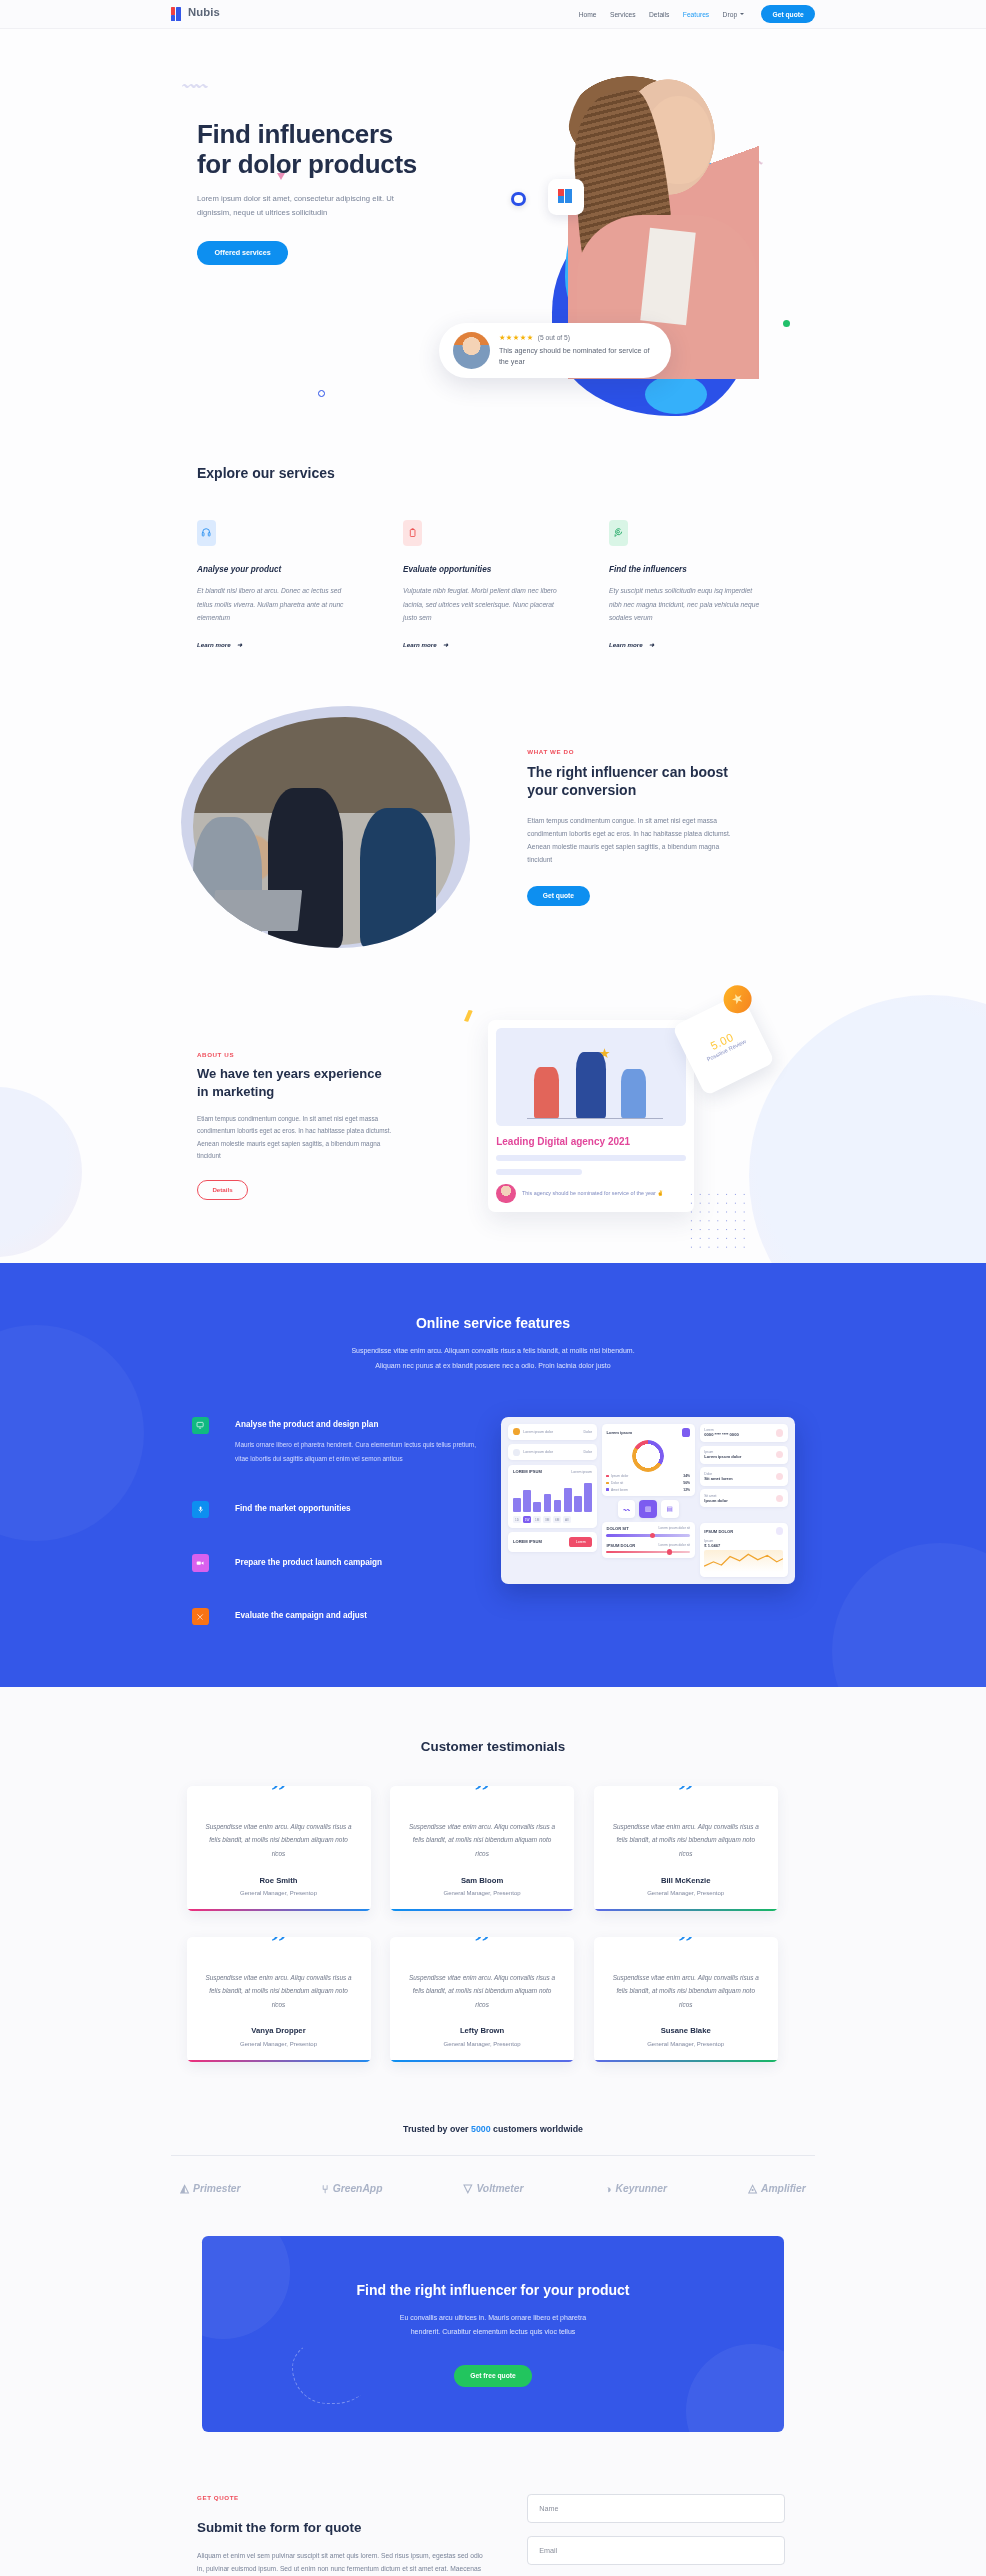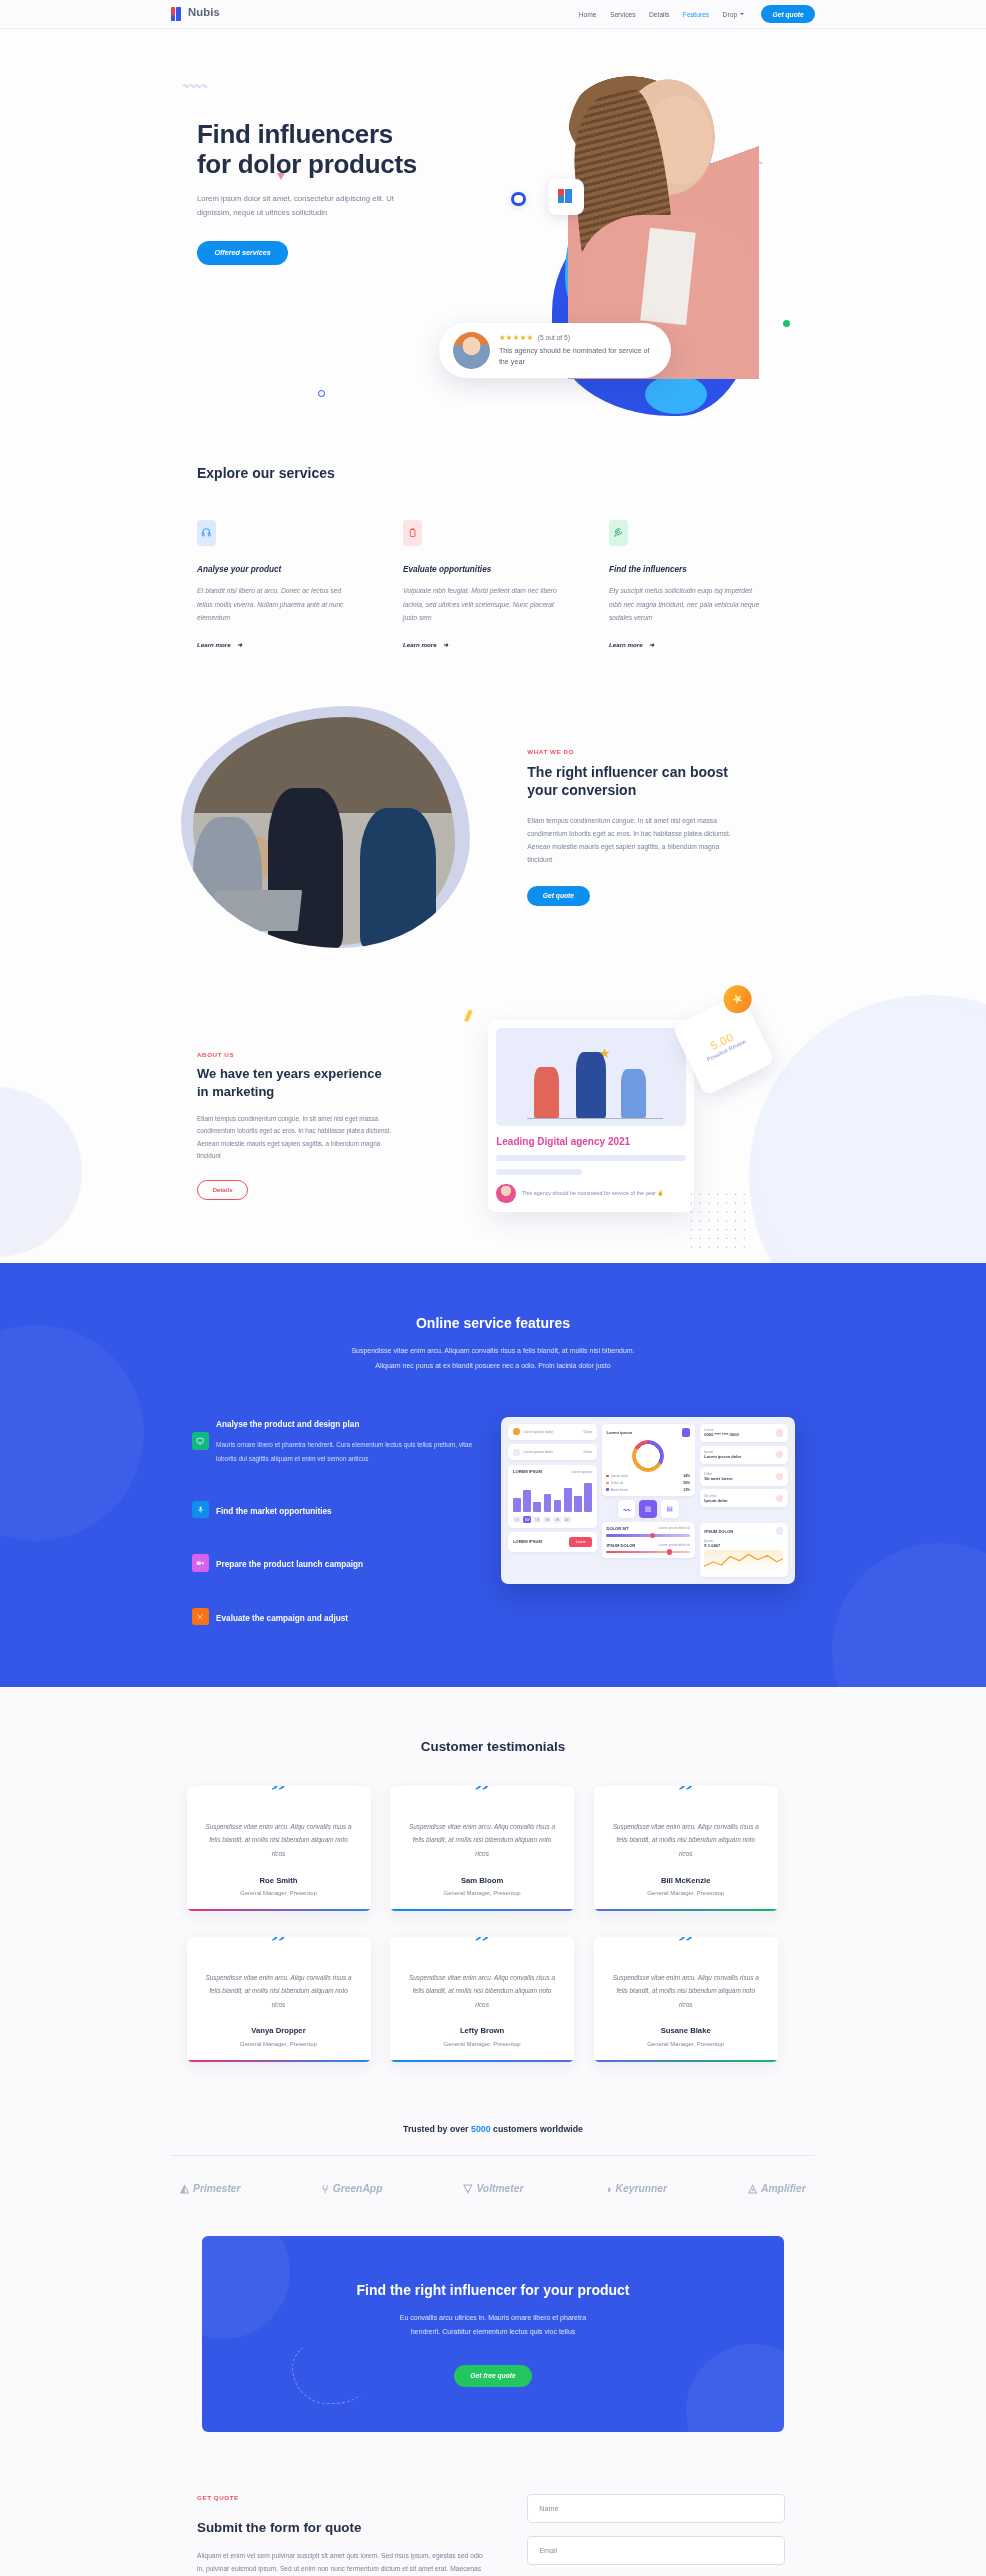--- a/index.html
+++ b/index.html
@@ -26,21 +26,21 @@
   .brand-mark i { position: absolute; display: block; }
   .brand-mark .r1 { left:0; top:1px; width:4.1px; height:7.7px; background:#f04141; border-radius:0.5px; }
   .brand-mark .r2 { left:0; top:8.8px; width:4.1px; height:5.7px; background:#3457e8; border-radius:0.5px; }
   .brand-mark .r3 { left:5.2px; top:0.5px; width:5.2px; height:14.4px; background:#3457e8; border-radius:0.5px; }
   .brand-name { font-size: 11.3px; font-weight: 700; color:#5b6577; letter-spacing:0.1px; }
   .nav-links { margin-left: auto; display: flex; align-items: center; gap: 13.4px; }
   .nav-link { font-size: 6.7px; color:#5b6577; text-decoration:none; cursor:pointer; }
   .nav-link.active { color:#1f9bf5; }
   .nav-drop { display:flex; align-items:center; gap:2.6px; font-size:6.7px; color:#5b6577; cursor:pointer; }
   .caret { width:0;height:0;border-left:2.1px solid transparent;border-right:2.1px solid transparent;border-top:2.6px solid #5b6577; }
-  .btn { border:none; cursor:pointer; font-family:inherit;font-style:italic; }
+  .btn { border:none; cursor:pointer; font-family:inherit; }
   .btn-primary {
     background:#0d8ff0; color:#fff; font-size:6.7px; font-weight:700;
     padding:5.2px 11.3px; border-radius:11.3px; margin-left:4.1px;
   }
 
   
   .hero { position: relative; height: 420px; width: 100%; }
   .hero-inner { width: 644px; margin:0 auto; position: relative; height: 100%; }
   .hero-copy { position:absolute; left:26px; top:90px; width:289px; }
   .hero-h1 { font-size: 26px; line-height: 1.17; font-weight: 800; color:#232f4b; letter-spacing:-0.3px; }
@@ -201,21 +201,21 @@
   
   .feat { background:#3457e8; padding:52px 0 62px; position:relative; overflow:hidden; margin-top:10.3px; }
   .feat::before { content:""; position:absolute; left:-72px; top:62px; width:216px;height:216px;border-radius:50%;
     background:rgba(255,255,255,.045); }
   .feat::after { content:""; position:absolute; right:-62px; bottom:-72px; width:216px;height:216px;border-radius:50%;
     background:rgba(255,255,255,.045); }
   .feat-h2 { text-align:center; color:#fff; font-size:14px; font-weight:800; }
   .feat-sub { text-align:center; color:#dbe3ff; font-size:7px; line-height:2.1; margin-top:13.4px; }
   .feat-body { display:flex; margin-top:43px; position:relative; }
   .feat-list { width:289px; margin-left:20.6px; }
-  .feat-row { display:flex; gap:7px; align-items:center; }
+  .feat-row { display:flex; gap:26px; align-items:flex-start; }
   .feat-row + .feat-row { margin-top:36px; }
   .feat-ico { width:17.5px;height:17.5px;border-radius:3.1px; flex:0 0 17.5px; display:flex;align-items:center;justify-content:center; color:#fff; font-size:7.7px; }
   .fi-green{background:#10b981;} .fi-blue{background:#0d8ff0;} .fi-pink{background:#d861ee;} .fi-orange{background:#f97316;}
   .feat-title { color:#fff; font-size:8.2px; font-weight:800; padding-top:3.1px;}
   .feat-desc { color:#d6deff; font-size:6.4px; line-height:2.1; margin-top:9.3px; }
 
   .dash { margin-left:20.6px; width:294px; background:#eef0fb; border-radius:7.2px; padding:7.2px;
     box-shadow:0 9.3px 26px rgba(12,24,90,.28); align-self:flex-start; }
   .dash-grid { display:grid; grid-template-columns: 1fr 1.05fr 1fr; gap:5.2px; }
   .dcard { background:#fff; border-radius:4.6px; padding:4.6px; box-shadow:0 1px 3.6px rgba(40,55,120,.06); }

